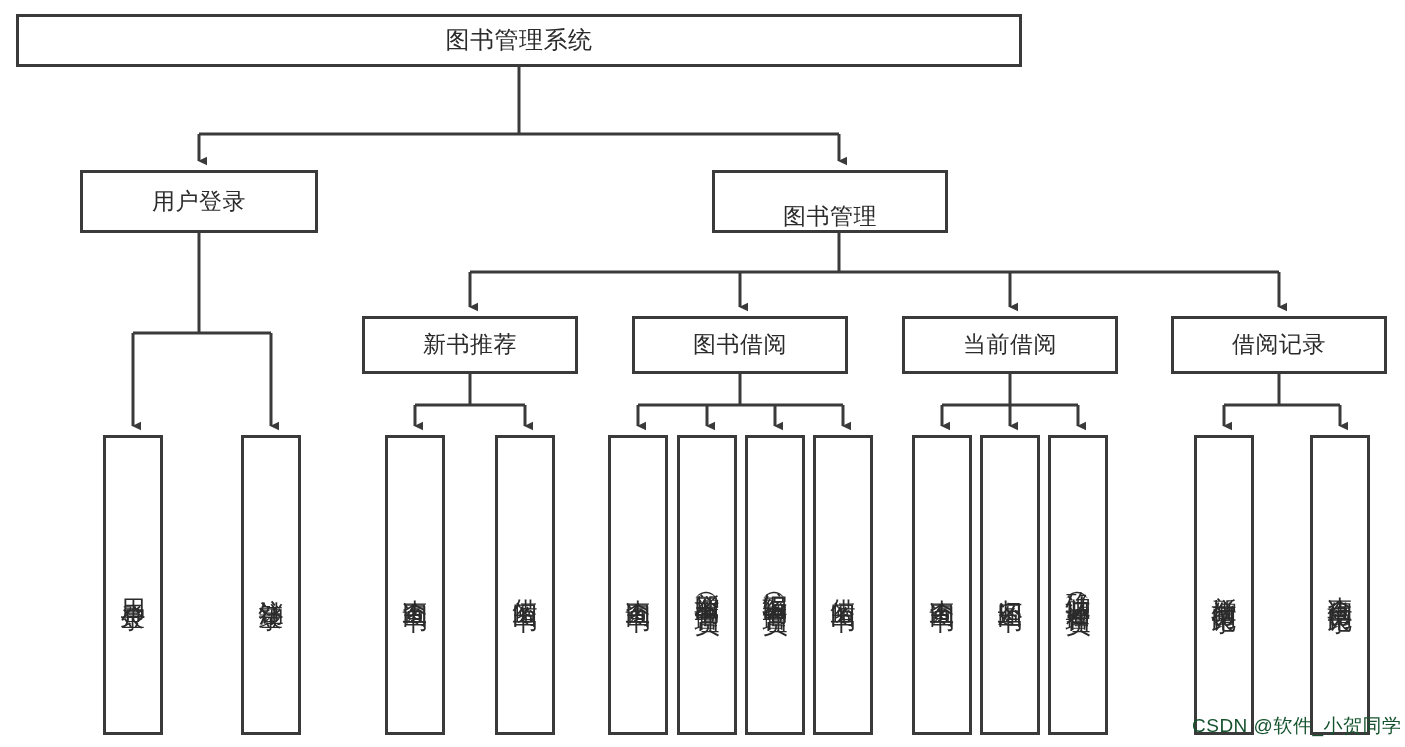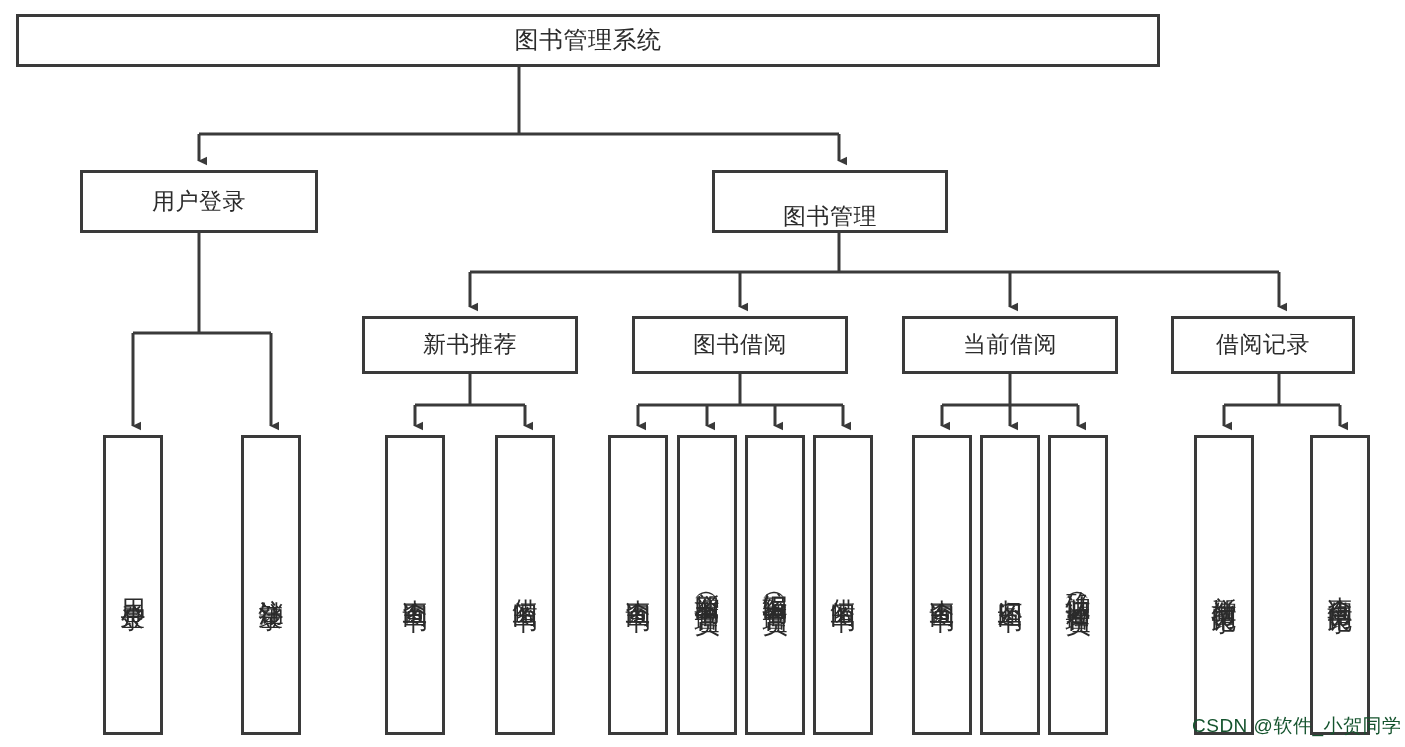--- a/index.html
+++ b/index.html
@@ -125,41 +125,41 @@
       <path d="M 1010 405 L 1010 426" marker-end="url(#arrowhead)"></path>
       <path d="M 1078 405 L 1078 426" marker-end="url(#arrowhead)"></path>
 
       <path d="M 1279 374 L 1279 405"></path>
       <path d="M 1224 405 L 1340 405"></path>
       <path d="M 1224 405 L 1224 426" marker-end="url(#arrowhead)"></path>
       <path d="M 1340 405 L 1340 426" marker-end="url(#arrowhead)"></path>
     </g>
   </svg>
 
-  <div class="node horiz root" style="left:16px; top:14px; width:1144px; height:53px;">
+  <div class="node horiz root" style="left:16px; top:14px; width:1006px; height:53px;">
     <span class="node-label">图书管理系统</span>
   </div>
 
   <div class="node horiz" style="left:80px; top:170px; width:238px; height:63px;">
     <span class="node-label">用户登录</span>
   </div>
   <div class="node horiz" style="left:712px; top:170px; width:236px; height:63px;align-items:flex-end;">
     <span class="node-label">图书管理</span>
   </div>
 
   <div class="node horiz" style="left:362px; top:316px; width:216px; height:58px;">
     <span class="node-label">新书推荐</span>
   </div>
   <div class="node horiz" style="left:632px; top:316px; width:216px; height:58px;">
     <span class="node-label">图书借阅</span>
   </div>
   <div class="node horiz" style="left:902px; top:316px; width:216px; height:58px;">
     <span class="node-label">当前借阅</span>
   </div>
-  <div class="node horiz" style="left:1171px; top:316px; width:184px; height:58px;">
+  <div class="node horiz" style="left:1171px; top:316px; width:216px; height:58px;">
     <span class="node-label">借阅记录</span>
   </div>
 
   <div class="node vert" style="left:103px; top:435px; width:60px; height:300px;">
     <span class="node-label">用户登录</span>
   </div>
   <div class="node vert" style="left:241px; top:435px; width:60px; height:300px;">
     <span class="node-label">注销登录</span>
   </div>
 

